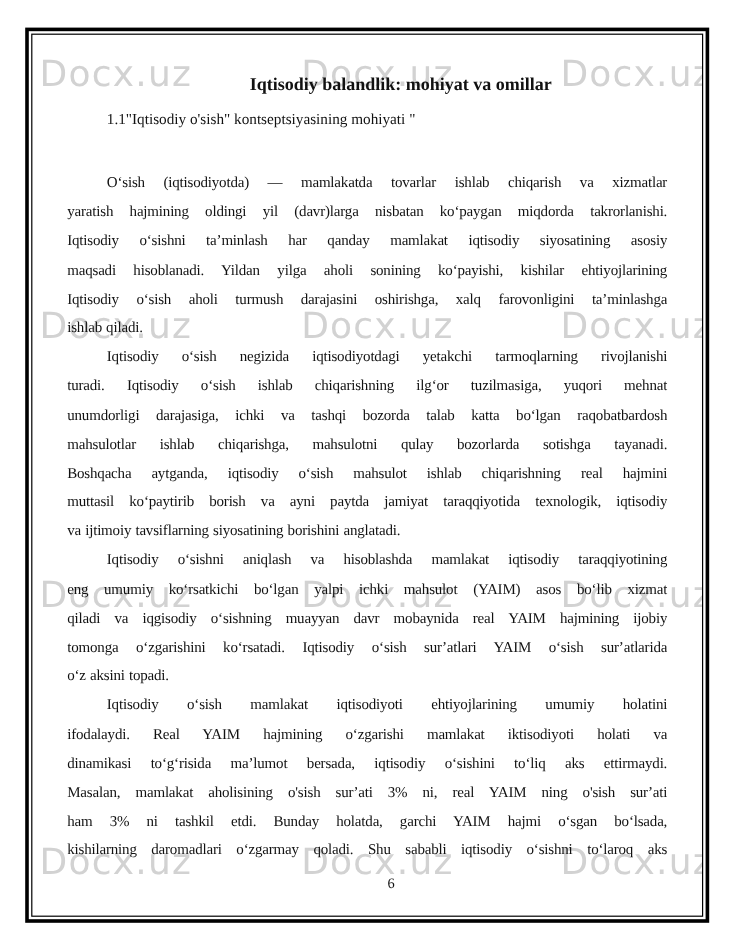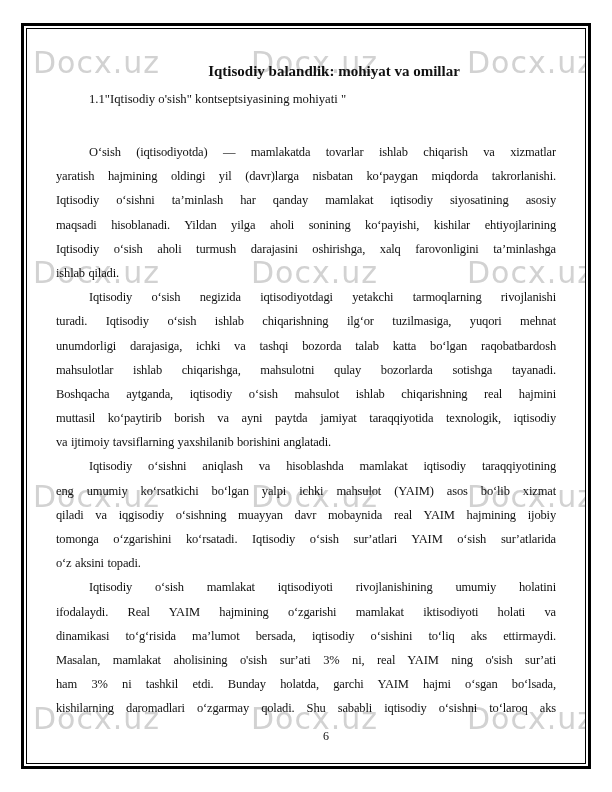--- a/index.html
+++ b/index.html
@@ -112,27 +112,27 @@
         <div class="line just">Iqtisodiy oʻsishni taʼminlash har qanday mamlakat iqtisodiy siyosatining asosiy</div>
         <div class="line just">maqsadi hisoblanadi. Yildan yilga aholi sonining koʻpayishi, kishilar ehtiyojlarining</div>
         <div class="line just">Iqtisodiy oʻsish aholi turmush darajasini oshirishga, xalq farovonligini taʼminlashga</div>
         <div class="line">ishlab qiladi.</div>
         <div class="line just indent">Iqtisodiy oʻsish negizida iqtisodiyotdagi yetakchi tarmoqlarning rivojlanishi</div>
         <div class="line just">turadi. Iqtisodiy oʻsish ishlab chiqarishning ilgʻor tuzilmasiga, yuqori mehnat</div>
         <div class="line just">unumdorligi darajasiga, ichki va tashqi bozorda talab katta boʻlgan raqobatbardosh</div>
         <div class="line just">mahsulotlar ishlab chiqarishga, mahsulotni qulay bozorlarda sotishga tayanadi.</div>
         <div class="line just">Boshqacha aytganda, iqtisodiy oʻsish mahsulot ishlab chiqarishning real hajmini</div>
         <div class="line just">muttasil koʻpaytirib borish va ayni paytda jamiyat taraqqiyotida texnologik, iqtisodiy</div>
-        <div class="line">va ijtimoiy tavsiflarning yaxshilanib borishini anglatadi.</div>
+        <div class="line">va ijtimoiy tavsiflarning siyosatining borishini anglatadi.</div>
         <div class="line just indent">Iqtisodiy oʻsishni aniqlash va hisoblashda mamlakat iqtisodiy taraqqiyotining</div>
         <div class="line just">eng umumiy koʻrsatkichi boʻlgan yalpi ichki mahsulot (YAIM) asos boʻlib xizmat</div>
         <div class="line just">qiladi va iqgisodiy oʻsishning muayyan davr mobaynida real YAIM hajmining ijobiy</div>
         <div class="line just">tomonga oʻzgarishini koʻrsatadi. Iqtisodiy oʻsish surʼatlari YAIM oʻsish surʼatlarida</div>
         <div class="line">oʻz aksini topadi.</div>
-        <div class="line just indent">Iqtisodiy oʻsish mamlakat iqtisodiyoti rivojlanishining umumiy holatini</div>
+        <div class="line just indent">Iqtisodiy oʻsish mamlakat iqtisodiyoti ehtiyojlarining umumiy holatini</div>
         <div class="line just">ifodalaydi. Real YAIM hajmining oʻzgarishi mamlakat iktisodiyoti holati va</div>
         <div class="line just">dinamikasi toʻgʻrisida maʼlumot bersada, iqtisodiy oʻsishini toʻliq aks ettirmaydi.</div>
         <div class="line just">Masalan, mamlakat aholisining o'sish surʼati 3% ni, real YAIM ning o'sish surʼati</div>
         <div class="line just">ham 3% ni tashkil etdi. Bunday holatda, garchi YAIM hajmi oʻsgan boʻlsada,</div>
         <div class="line just">kishilarning daromadlari oʻzgarmay qoladi. Shu sababli iqtisodiy oʻsishni toʻlaroq aks</div>
       </div>
     <div class="page-number">6</div>
   </div>
 </div>
 

